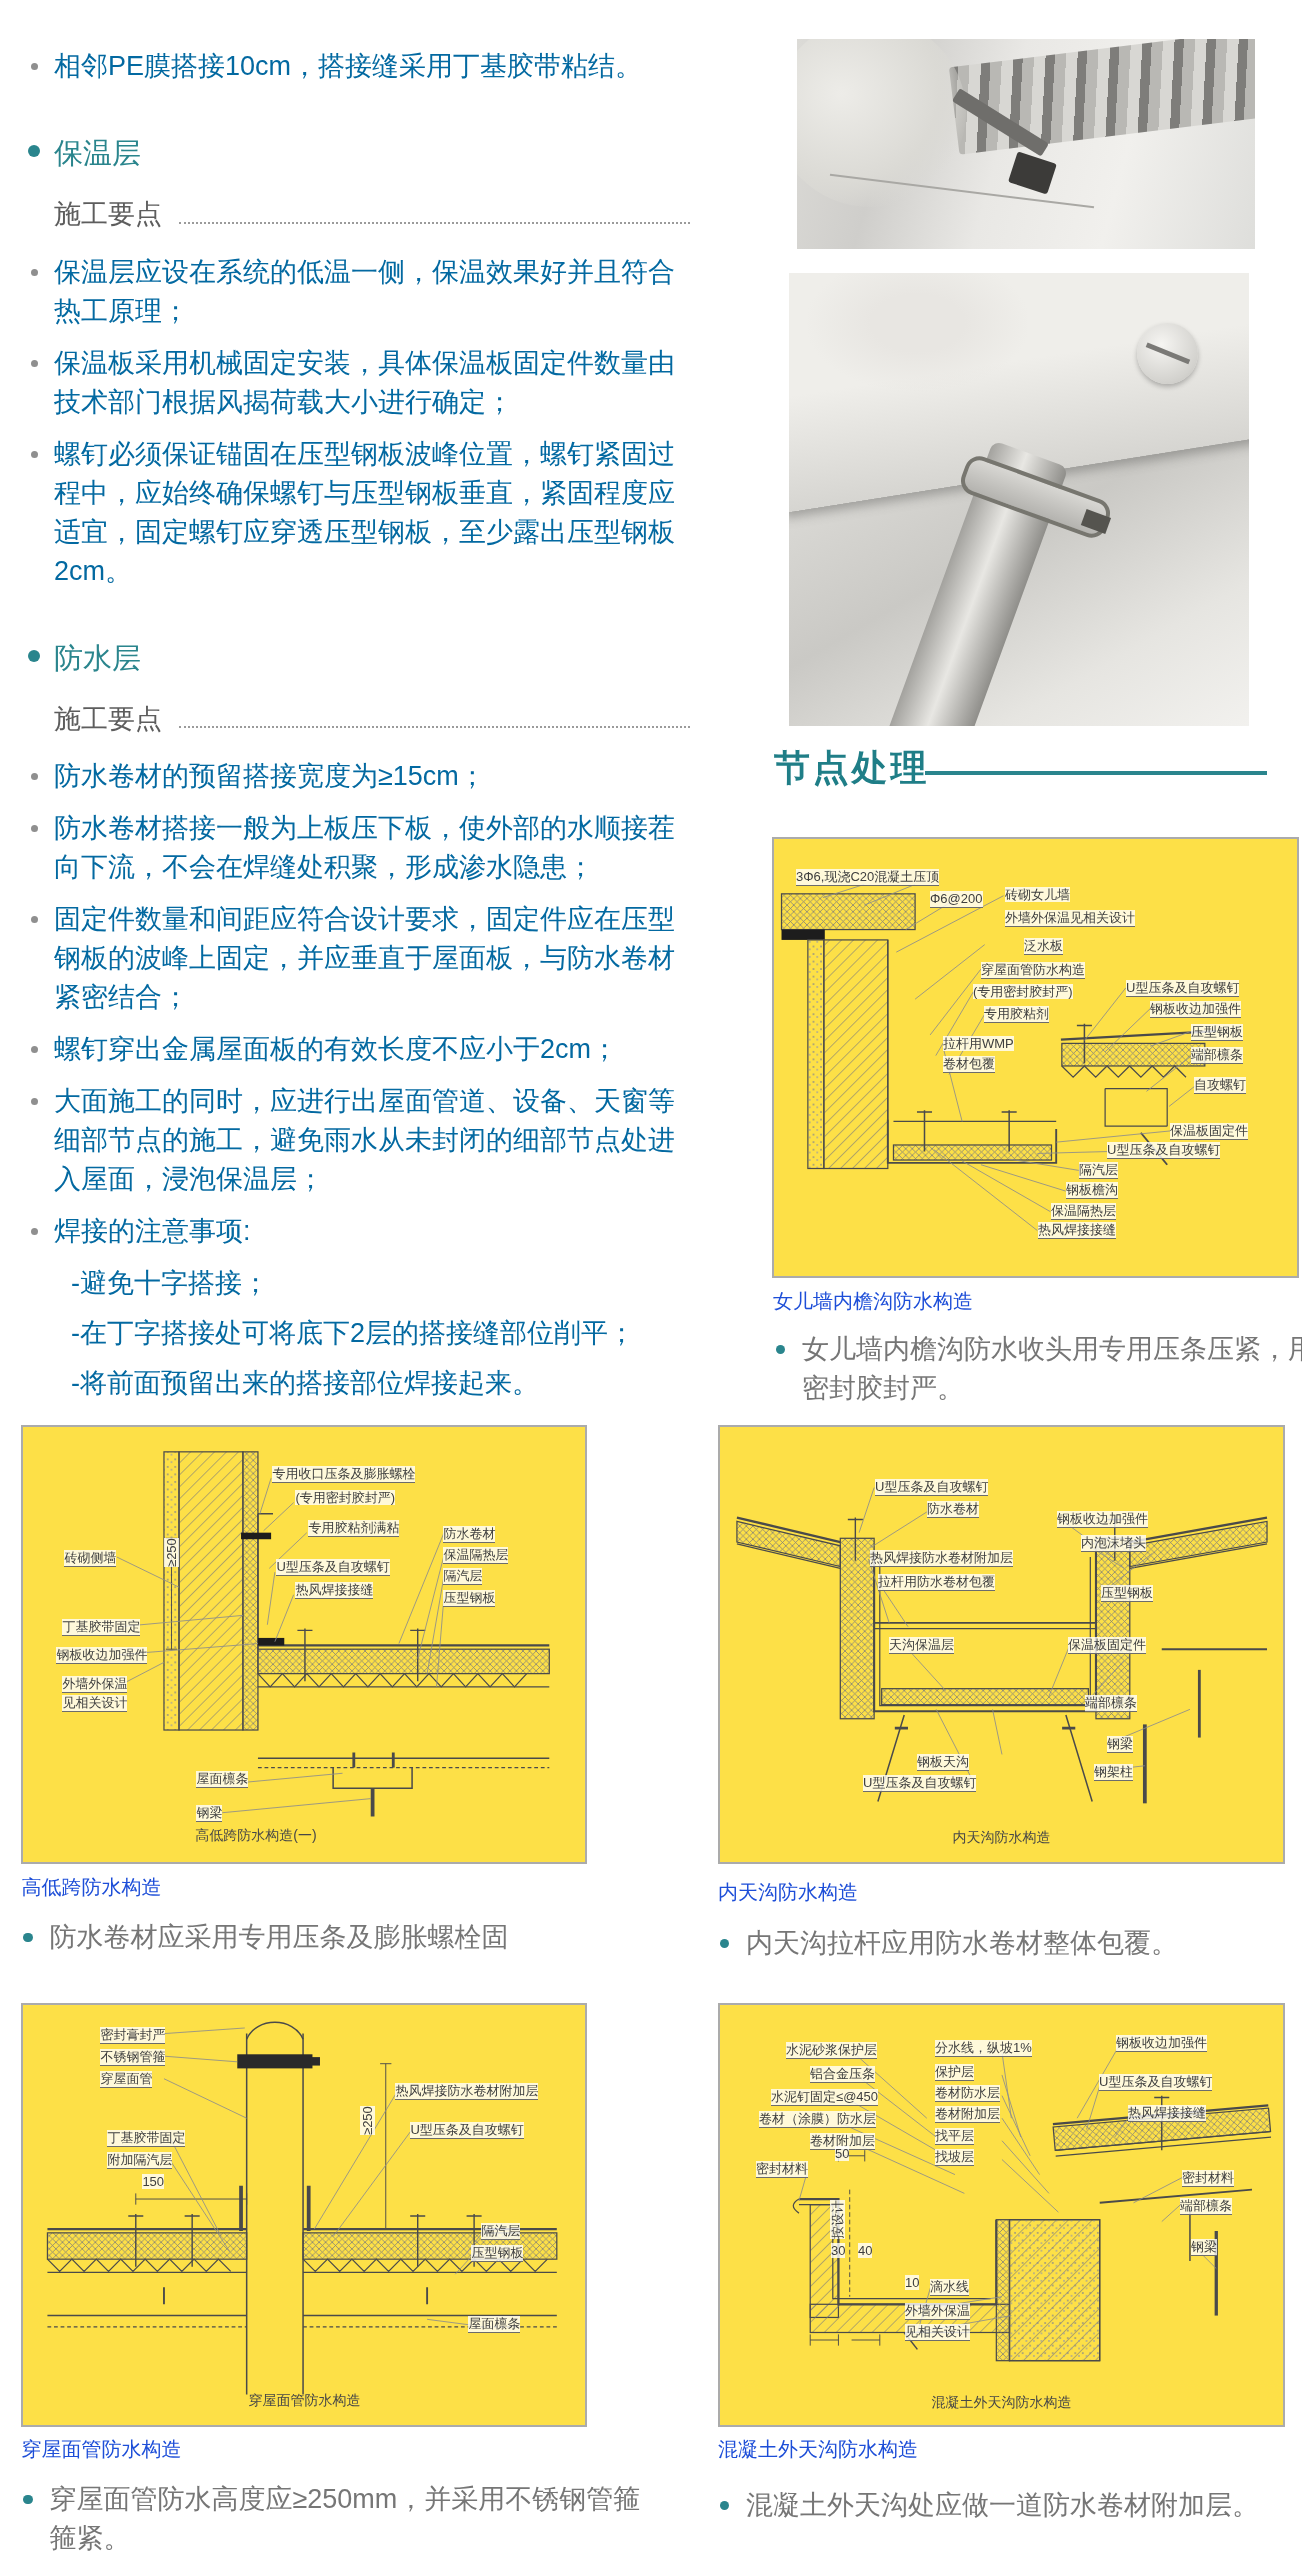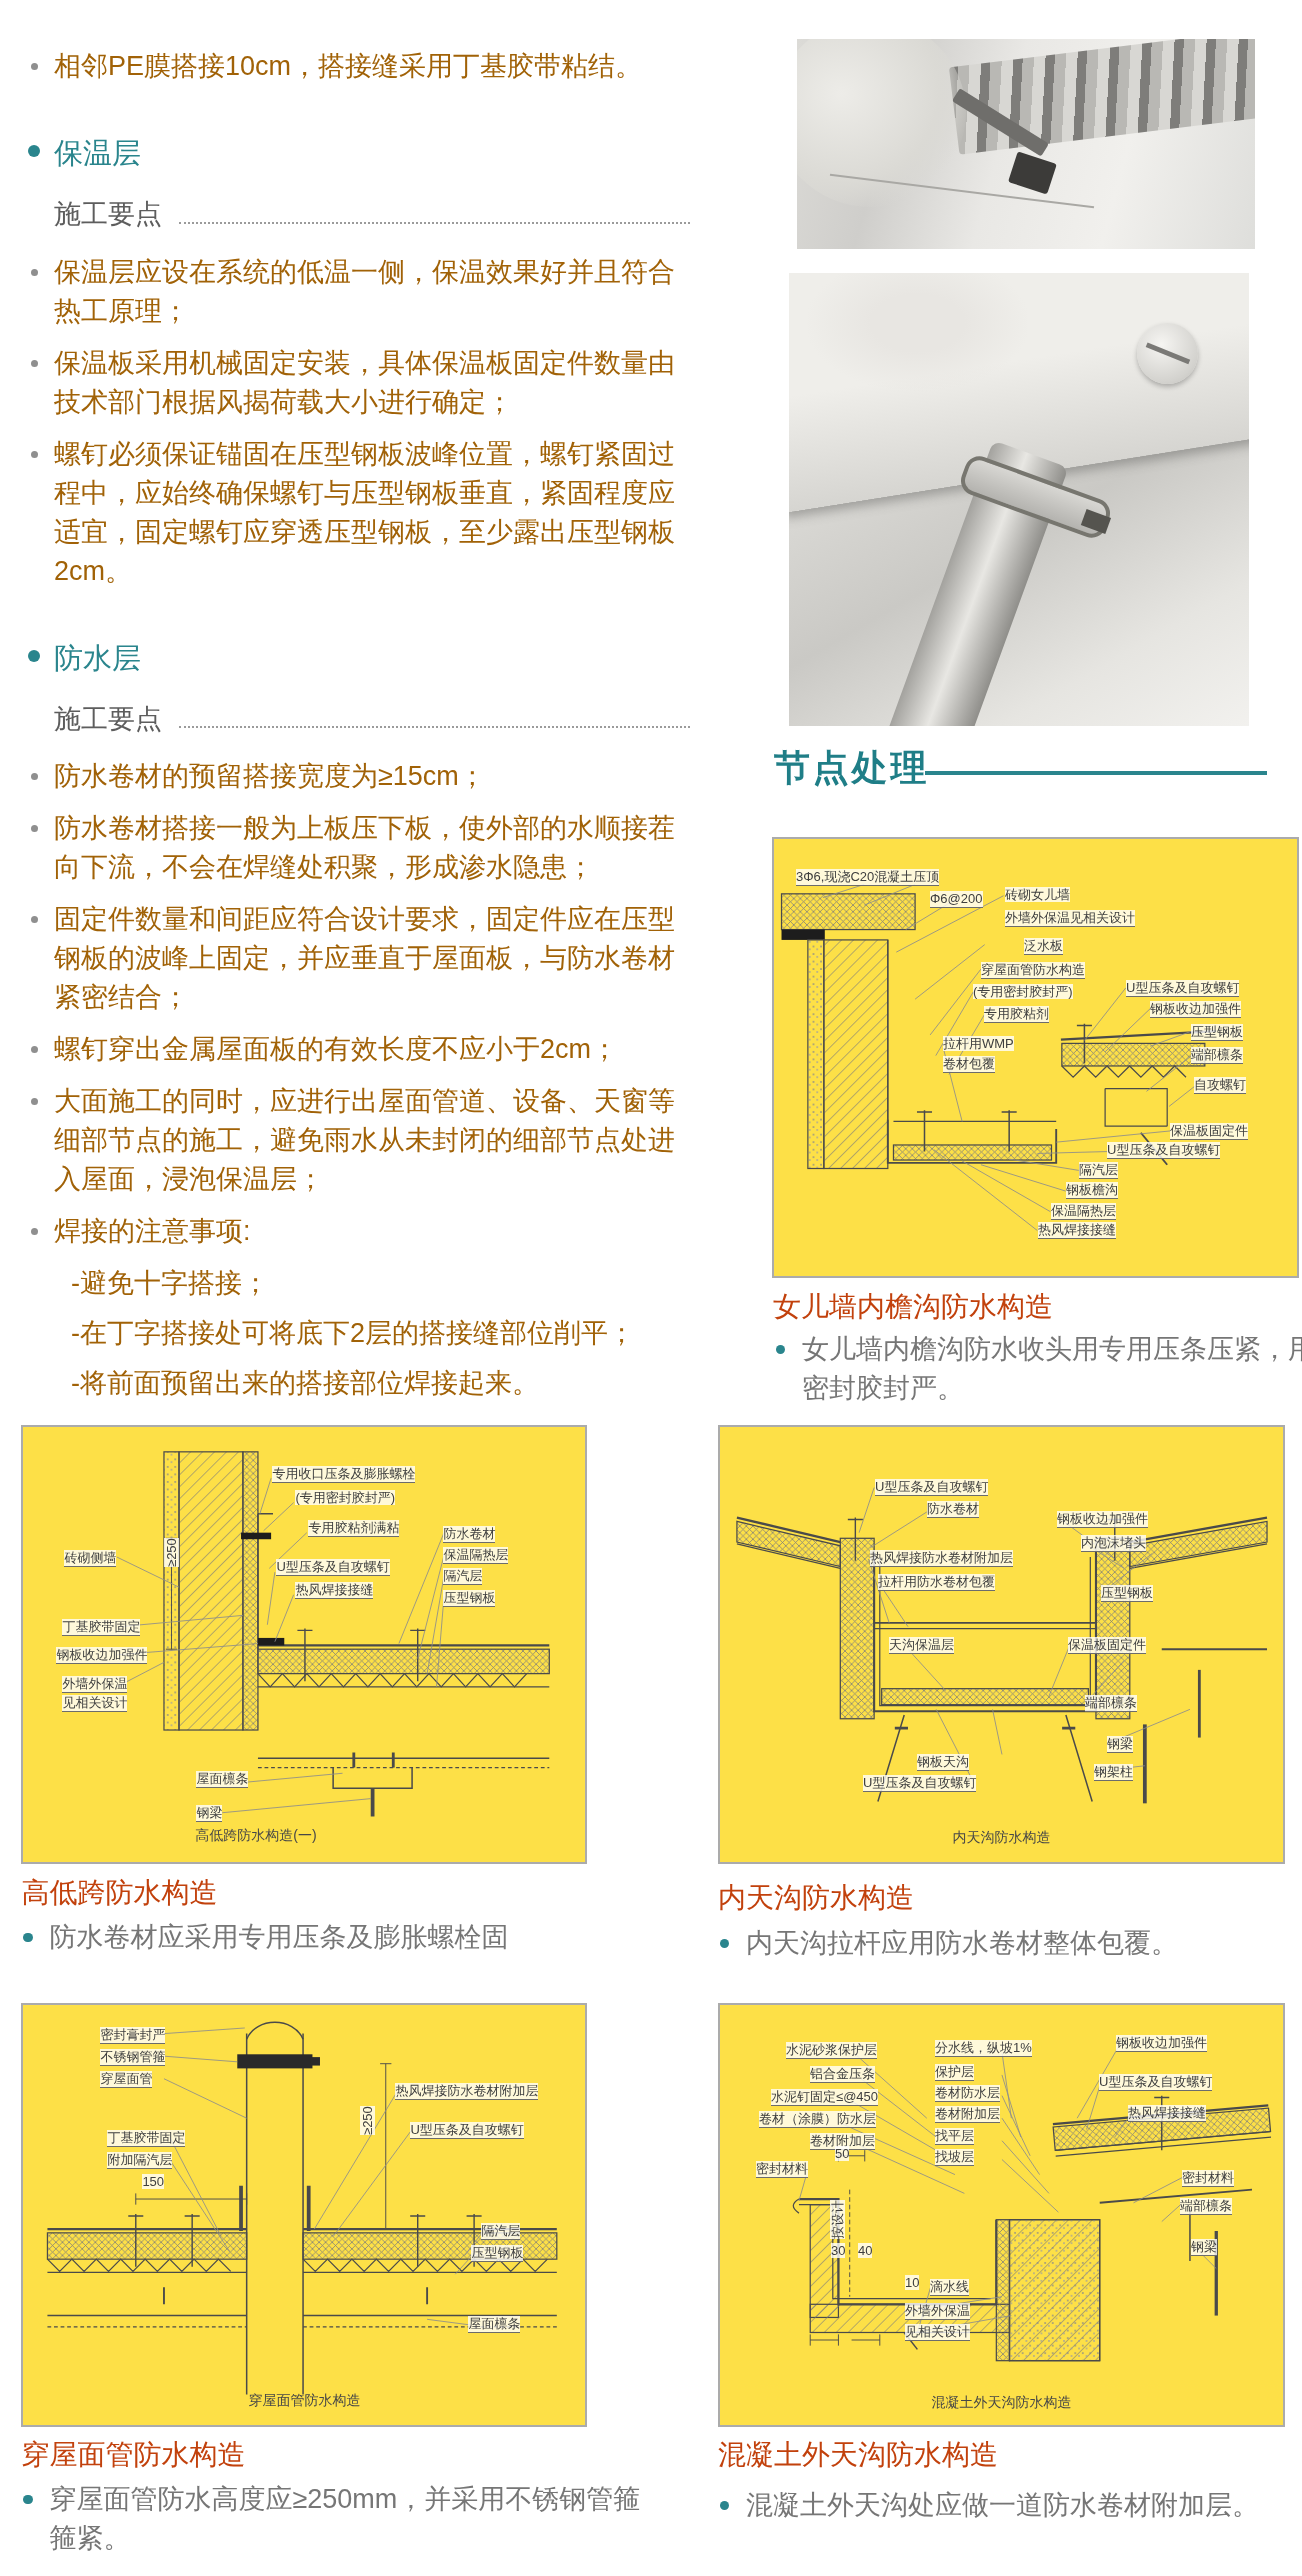--- a/index.html
+++ b/index.html
@@ -2,21 +2,21 @@
 <html style="font-size:15px"><head>
 <meta charset="utf-8">
 <style>
   html,body { margin:0; padding:0; background:#ffffff; }
   #page {
     position:relative; width:1302px; height:2576px; background:#ffffff;
     font-family:"Liberation Sans","DejaVu Sans",sans-serif; color:#737373; overflow:hidden;
   }
   
   .leftcol { position:absolute; left:28px; top:47px; width:664px; }
-  .li { position:relative; padding-left:26px; font-size:27px; line-height:39px; margin-bottom:13px; color:#a16207; }
+  .li { position:relative; padding-left:26px; font-size:27px; line-height:39px; margin-bottom:13px; color:#0369a1; }
   .li .bdot { position:absolute; left:2.8px; top:16px; width:7.4px; height:7.4px; border-radius:50%; background:#8f8f8f; }
   .li.sub { padding-left:43px; margin-bottom:11px; }
   .section-head { position:relative; padding-left:26px; font-size:29px; color:#2a858d; margin:48px 0 22px 0; }
   .section-head .sdot { position:absolute; left:0px; top:11px; width:12px; height:12px; border-radius:50%; background:#2a858d; }
   .keypoints { display:flex; align-items:flex-end; font-size:27px; color:#5d5d5d; margin:0 0 20.5px 26px; }
   .keypoints .dotline { flex:1; border-bottom:2.8px dotted #9b9b9b; margin:0 1.9px 8.4px 16.7px; }
   
   .photo { position:absolute; overflow:hidden; }
   #photo1 { left:797px; top:39px; width:458px; height:210px;
     background:linear-gradient(105deg,#dcdbd7 0%,#cfcecb 22%,#e9e8e5 45%,#f1f0ed 70%,#dededb 100%); }
@@ -50,21 +50,21 @@
   #nodehead-line { position:absolute; left:925px; top:771px; width:342px; height:3.7px; background:#2a858d; }
   
   .figbox { position:absolute; border:2.8px solid #ababab; background:#fde047; }
   .figbox svg { position:absolute; left:0; top:0; width:100%; height:100%; }
   .labels { position:absolute; left:0; top:0; right:0; bottom:0; }
   .dlabel { position:absolute; font-size:13px; line-height:15px; color:#3e3e3e; white-space:nowrap;
     background:rgba(255,255,255,.8); z-index:2; }
   .dlabel.ul { border-bottom:0.9px solid #6c6c6c; padding-bottom:0.9px; }
   .dlabel.rot { transform:rotate(-90deg); transform-origin:left top; }
   .figcap { position:absolute; text-align:center; font-size:14px; color:#474747; z-index:2; }
-  .figheading { position:absolute; font-size:28px; color:#c2410c; }
+  .figheading { position:absolute; font-size:20px; color:#1d4ed8; }
   .figbullet { position:absolute; font-size:27px; line-height:39px; color:#767676; padding-left:28px; }
   .figbullet .bdot { position:absolute; left:1.9px; top:15px; width:9.3px; height:9.3px; border-radius:50%; background:#2a858d; }
   .ld { stroke:#8c8c8c; stroke-width:0.9; fill:none; }
   .dim { stroke:#4a4a4a; stroke-width:1; fill:none; }
 </style>
 </head>
 <body>
 
 <div id="page">
 

